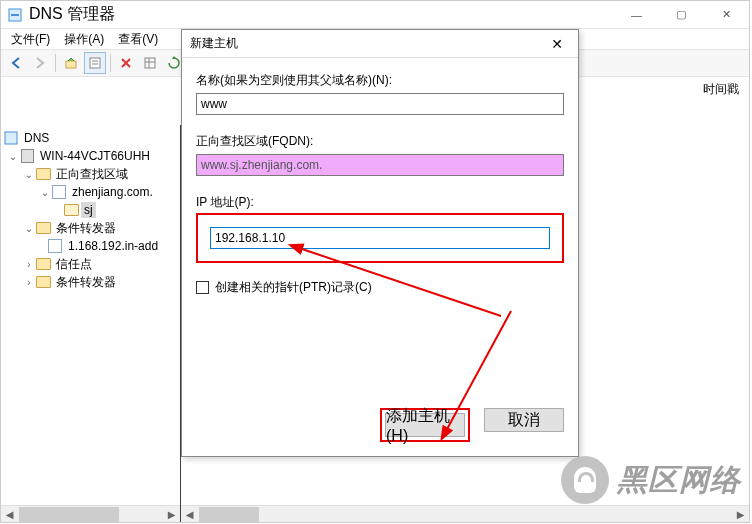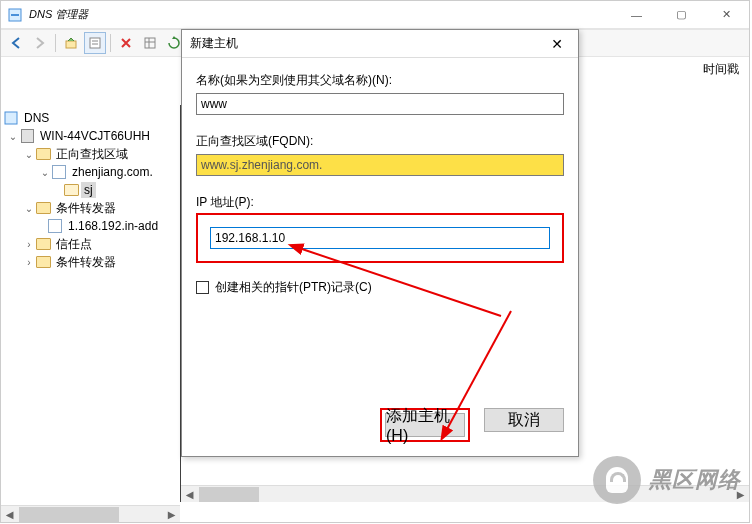--- a/index.html
+++ b/index.html
@@ -1,21 +1,21 @@
 <!DOCTYPE html>
 <html><head>
 <meta charset="utf-8">
 <style>
   * { box-sizing: border-box; margin: 0; padding: 0; font-family: "Microsoft YaHei", Tahoma, Arial, sans-serif; }
   body { background: #fff; width: 752px; height: 524px; position: relative; overflow: hidden; font-size: 12px; color: #000; }
   .container { width: 750px; height: 523px; border: 1px solid #ccc; position: relative; background: #fff; }
 
   .titlebar { height: 28px; background: #fff; display: flex; align-items: center; padding-left: 6px; border-bottom: 1px solid #e5e5e5; }
   .title-icon { width: 16px; height: 16px; margin-right: 6px; display:flex; align-items:center; justify-content:center; }
-  .title-text { flex: 1; font-size: 11px; font-style: italic; }
+  .title-text { flex: 1; font-size: 16px; }
   .win-btns { display: flex; height: 100%; }
   .win-btn { width: 45px; height: 100%; display: flex; align-items: center; justify-content: center; color: #555; }
   .win-btn span { font-size: 11px; }
 
   .menubar { height: 20px; display: flex; align-items: center; padding-left: 4px; gap: 2px; }
   .menu-item { padding: 2px 6px; font-size: 12px; }
 
   .toolbar { height: 28px; border-top: 1px solid #e5e5e5; border-bottom: 1px solid #e5e5e5; background: #f7f7f7; display: flex; align-items: center; padding: 0 4px; gap: 2px; }
   .tb-btn { width: 22px; height: 22px; display: flex; align-items: center; justify-content: center; border: 1px solid transparent; }
   .tb-sep { width: 1px; height: 18px; background: #ccc; margin: 0 2px; }
@@ -52,21 +52,21 @@
   .btn-primary-wrap { border: 2px solid #e80000; padding: 3px; }
 
   .hsb { position:absolute; bottom:0; left:0; right:0; height:17px; background:#f0f0f0; border-top:1px solid #ddd; display:flex; }
   .hsb .thumb { height:15px; background:#cdcdcd; margin:1px; }
   .hsb .arrow { width:17px; height:17px; display:flex; align-items:center; justify-content:center; color:#666; font-size:10px; }
 
   .watermark { position:absolute; right:8px; bottom:18px; display:flex; align-items:center; gap:8px; opacity:.82; z-index:50; }
   .wm-circle { width:48px; height:48px; border-radius:50%; background:#b6b6b6; display:flex; align-items:center; justify-content:center; }
   .wm-inner { width:22px; height:26px; border-radius:11px 11px 6px 6px; background:#fff; position:relative; }
   .wm-inner::after { content:""; position:absolute; left:4px; top:5px; width:10px; height:7px; border:3px solid #b6b6b6; border-bottom:none; border-radius:8px 8px 0 0; }
-  .wm-text { font-size:22px; font-weight:700; color:#8a8a8a; letter-spacing:1px; font-style:italic; }
+  .wm-text { font-size:30px; font-weight:700; color:#8a8a8a; letter-spacing:1px; font-style:italic; }
 
   svg.arrow-svg { position:absolute; z-index:6; pointer-events:none; }
 </style>
 </head>
 <body>
 
 <div class="container">
 
   <div class="titlebar">
     <span class="title-icon">
@@ -82,20 +82,25 @@
         </div>
       <div class="win-btn">
           <span>▢</span>
         </div>
       <div class="win-btn">
           <span>✕</span>
         </div>
     </div>
   </div>
 
+  <div class="menubar">
+    <div class="menu-item">文件(F)</div>
+    <div class="menu-item">操作(A)</div>
+    <div class="menu-item">查看(V)</div>
+  </div>
 
   <div class="toolbar">
     <div class="tb-btn">
         <svg width="14" height="14">
           <path d="M10 2 L4 7 L10 12" fill="none" stroke="#2a6fb5" stroke-width="2"></path>
         </svg>
       </div>
     <div class="tb-btn">
         <svg width="14" height="14">
           <path d="M4 2 L10 7 L4 12" fill="none" stroke="#bcbcbc" stroke-width="2"></path>
@@ -215,21 +220,21 @@
   <div class="dialog">
     <div class="dlg-title">
       <span class="dlg-title-text">新建主机</span>
       <div class="dlg-close">✕</div>
     </div>
     <div class="dlg-body">
       <div class="field-label">名称(如果为空则使用其父域名称)(N):</div>
       <input class="text-input" value="www" style="">
       <div class="gap"></div>
       <div class="field-label">正向查找区域(FQDN):</div>
-      <input class="text-input" style="background: #fde047; color: rgb(85, 85, 85);" readonly="" value="www.sj.zhenjiang.com.">
+      <input class="text-input" style="background: #f0abfc; color: rgb(85, 85, 85);" readonly="" value="www.sj.zhenjiang.com.">
       <div class="gap"></div>
       <div class="field-label">IP 地址(P):</div>
       <div class="ip-wrap">
         <input class="text-input" style="border-color: rgb(0, 120, 215);" value="192.168.1.10">
       </div>
       <div class="chk-row">
         <div class="chk"></div>
         <span>创建相关的指针(PTR)记录(C)</span>
       </div>
     </div>

